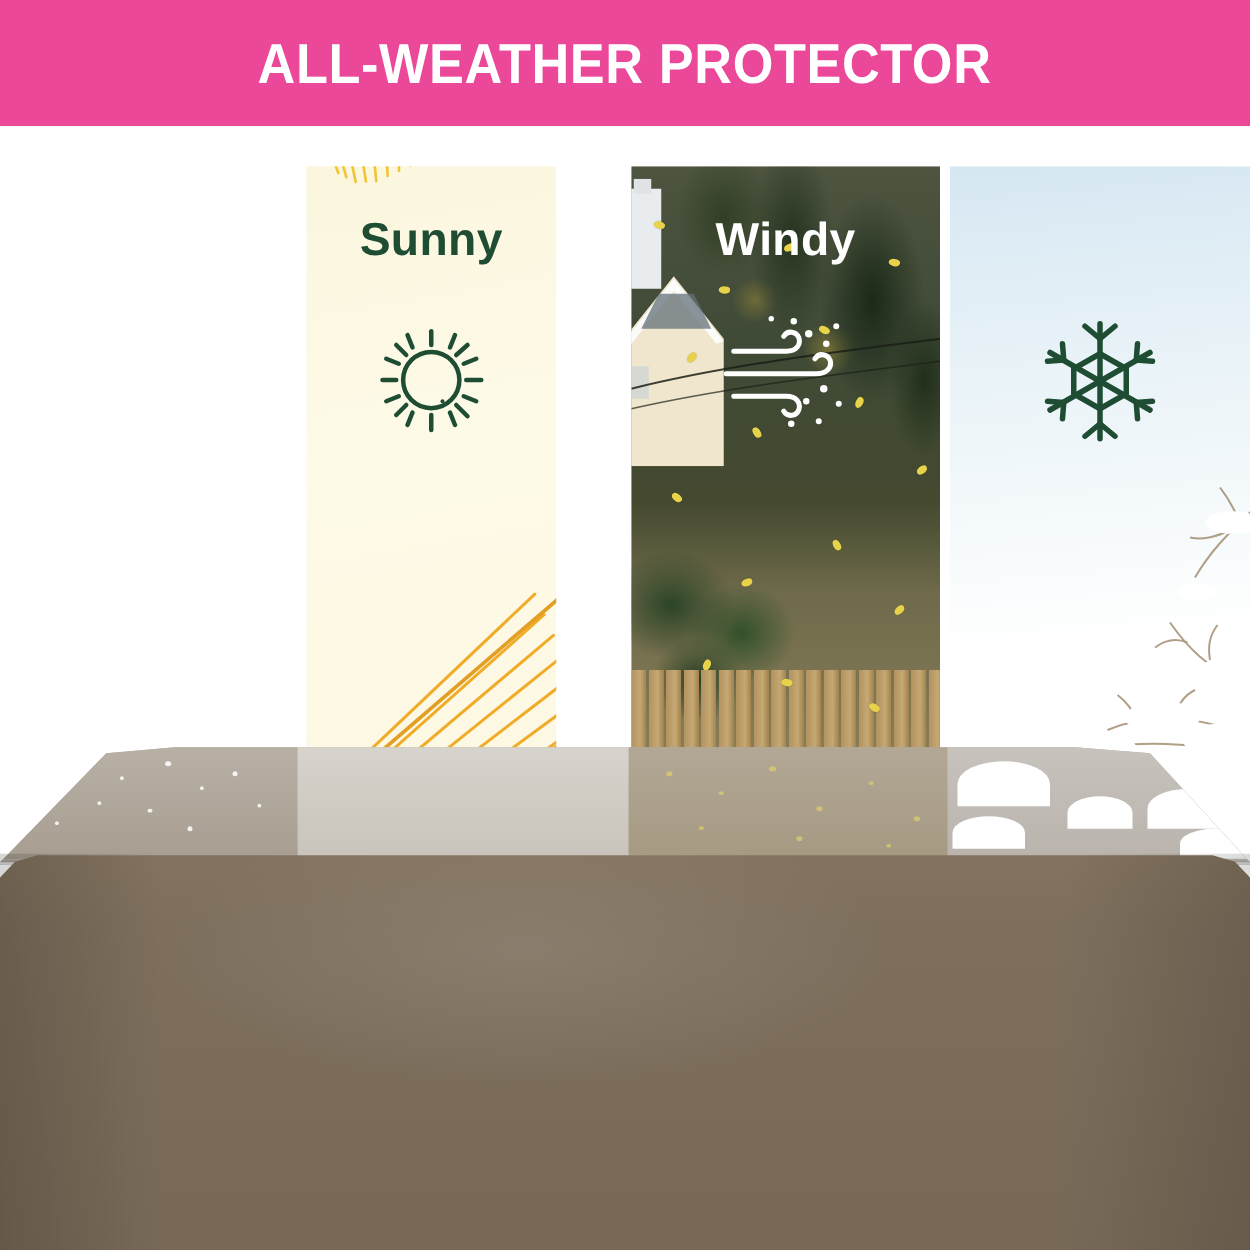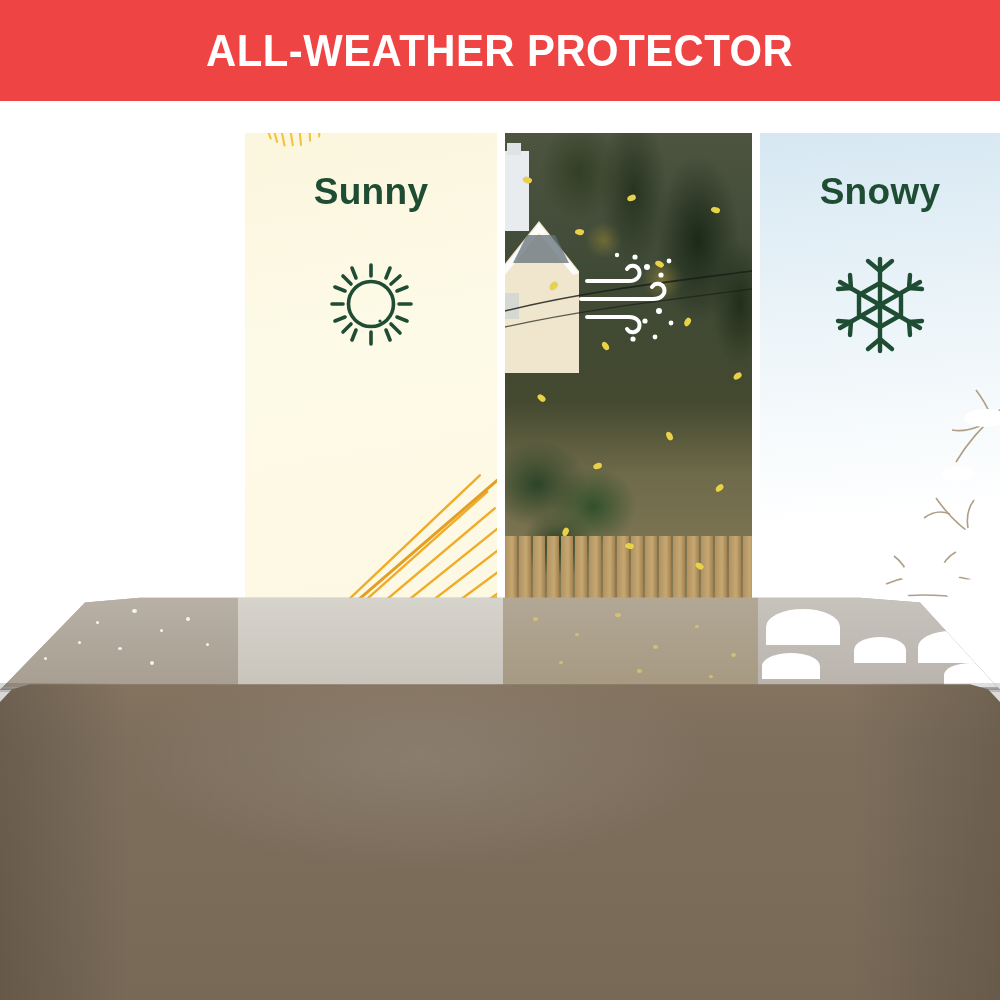--- a/index.html
+++ b/index.html
@@ -1,31 +1,31 @@
 <!DOCTYPE html>
 <html><head>
 <meta charset="utf-8">
 <style>
   html,body{margin:0;padding:0;background:#fff;}
   body{font-family:"Liberation Sans","DejaVu Sans",sans-serif;}
   #stage{position:relative;width:1000px;height:1000px;overflow:hidden;background:#ffffff;}
 
   
-  .banner{position:absolute;left:0;top:0;width:1000px;height:101px;background:#ef4444;
+  .banner{position:absolute;left:0;top:0;width:1000px;height:101px;background:#ec4899;
           display:flex;align-items:center;justify-content:center;overflow:hidden;}
   .banner-title{color:#ffffff;font-size:45px;font-weight:bold;letter-spacing:.5px;
                 transform:scaleX(.93);white-space:nowrap;
                 font-family:"Liberation Sans","DejaVu Sans",sans-serif;}
   .banner-gap{position:absolute;left:0;top:101px;width:1000px;height:32px;background:#fff;}
 
   
   .panels{position:absolute;left:0;top:133px;width:1000px;height:487px;background:#fff;}
   .panel{position:absolute;top:0;height:487px;overflow:hidden;}
   .p-rain {left:0px;   width:238px;}
-  .p-sun  {left:245px; width:252px;}
+  .p-sun  {left:245px; width:200px;}
   .p-wind {left:505px; width:247px;}
   .p-snow {left:760px; width:240px;}
 
   .panel-label{position:absolute;top:38px;left:0;width:100%;text-align:center;
                font-size:37px;font-weight:600;letter-spacing:.3px;z-index:6;}
   .label-light{color:#ffffff;}
   .label-dark{color:#1f4d33;}
   .panel-icon{position:absolute;top:118px;left:50%;transform:translateX(-50%);z-index:6;}
 
   
@@ -239,20 +239,21 @@
         <div class="leaf" style="left:206px;top:74px;transform:rotate(20deg)"></div>
         <div class="leaf" style="left:228px;top:240px;transform:rotate(-28deg)"></div>
         <div class="leaf" style="left:32px;top:262px;transform:rotate(48deg)"></div>
         <div class="leaf" style="left:88px;top:330px;transform:rotate(-12deg)"></div>
         <div class="leaf" style="left:160px;top:300px;transform:rotate(70deg)"></div>
         <div class="leaf" style="left:210px;top:352px;transform:rotate(-35deg)"></div>
         <div class="leaf" style="left:120px;top:410px;transform:rotate(18deg)"></div>
         <div class="leaf" style="left:56px;top:396px;transform:rotate(-60deg)"></div>
         <div class="leaf" style="left:190px;top:430px;transform:rotate(40deg)"></div>
       </div>
+      <div class="panel-label label-light">Windy</div>
       <div class="panel-icon">
         <svg width="112" height="96" viewBox="0 0 112 96" fill="none" stroke="#ffffff" stroke-width="4" stroke-linecap="round">
           <path d="M14 30 H56 C64 30 68 25 66 19 C64 14 57 13 54 18"></path>
           <path d="M8 48 H80 C88 48 93 43 91 37 C89 32 82 31 79 36"></path>
           <path d="M14 66 H56 C64 66 68 71 66 77 C64 82 57 83 54 78"></path>
           <g fill="#ffffff" stroke="none">
             <circle cx="74" cy="16" r="3"></circle>
               <circle cx="88" cy="24" r="2.6"></circle>
             <circle cx="62" cy="6" r="2.6"></circle>
               <circle cx="96" cy="10" r="2.4"></circle>
@@ -285,21 +286,20 @@
         <g fill="#ffffff">
           <ellipse cx="196" cy="40" rx="22" ry="9"></ellipse>
           <ellipse cx="168" cy="96" rx="16" ry="7"></ellipse>
           <ellipse cx="192" cy="160" rx="26" ry="11"></ellipse>
           <ellipse cx="140" cy="196" rx="30" ry="13"></ellipse>
           <ellipse cx="86" cy="222" rx="34" ry="14"></ellipse>
           <ellipse cx="186" cy="214" rx="30" ry="13"></ellipse>
           <ellipse cx="30" cy="242" rx="36" ry="15"></ellipse>
         </g>
       </svg>
-      <div class="panel-label label-dark">Snowy</div>
       <div class="panel-icon">
         <svg width="100" height="108" viewBox="0 0 100 108" fill="none" stroke="#1f4d33" stroke-width="4.4" stroke-linecap="round" stroke-linejoin="round">
           <line x1="50" y1="8" x2="50" y2="100"></line>
           <line x1="10" y1="31" x2="90" y2="77"></line>
           <line x1="10" y1="77" x2="90" y2="31"></line>
           <g>
             <path d="M50 20 L38 10"></path>
               <path d="M50 20 L62 10"></path>
             <path d="M50 88 L38 98"></path>
               <path d="M50 88 L62 98"></path>

